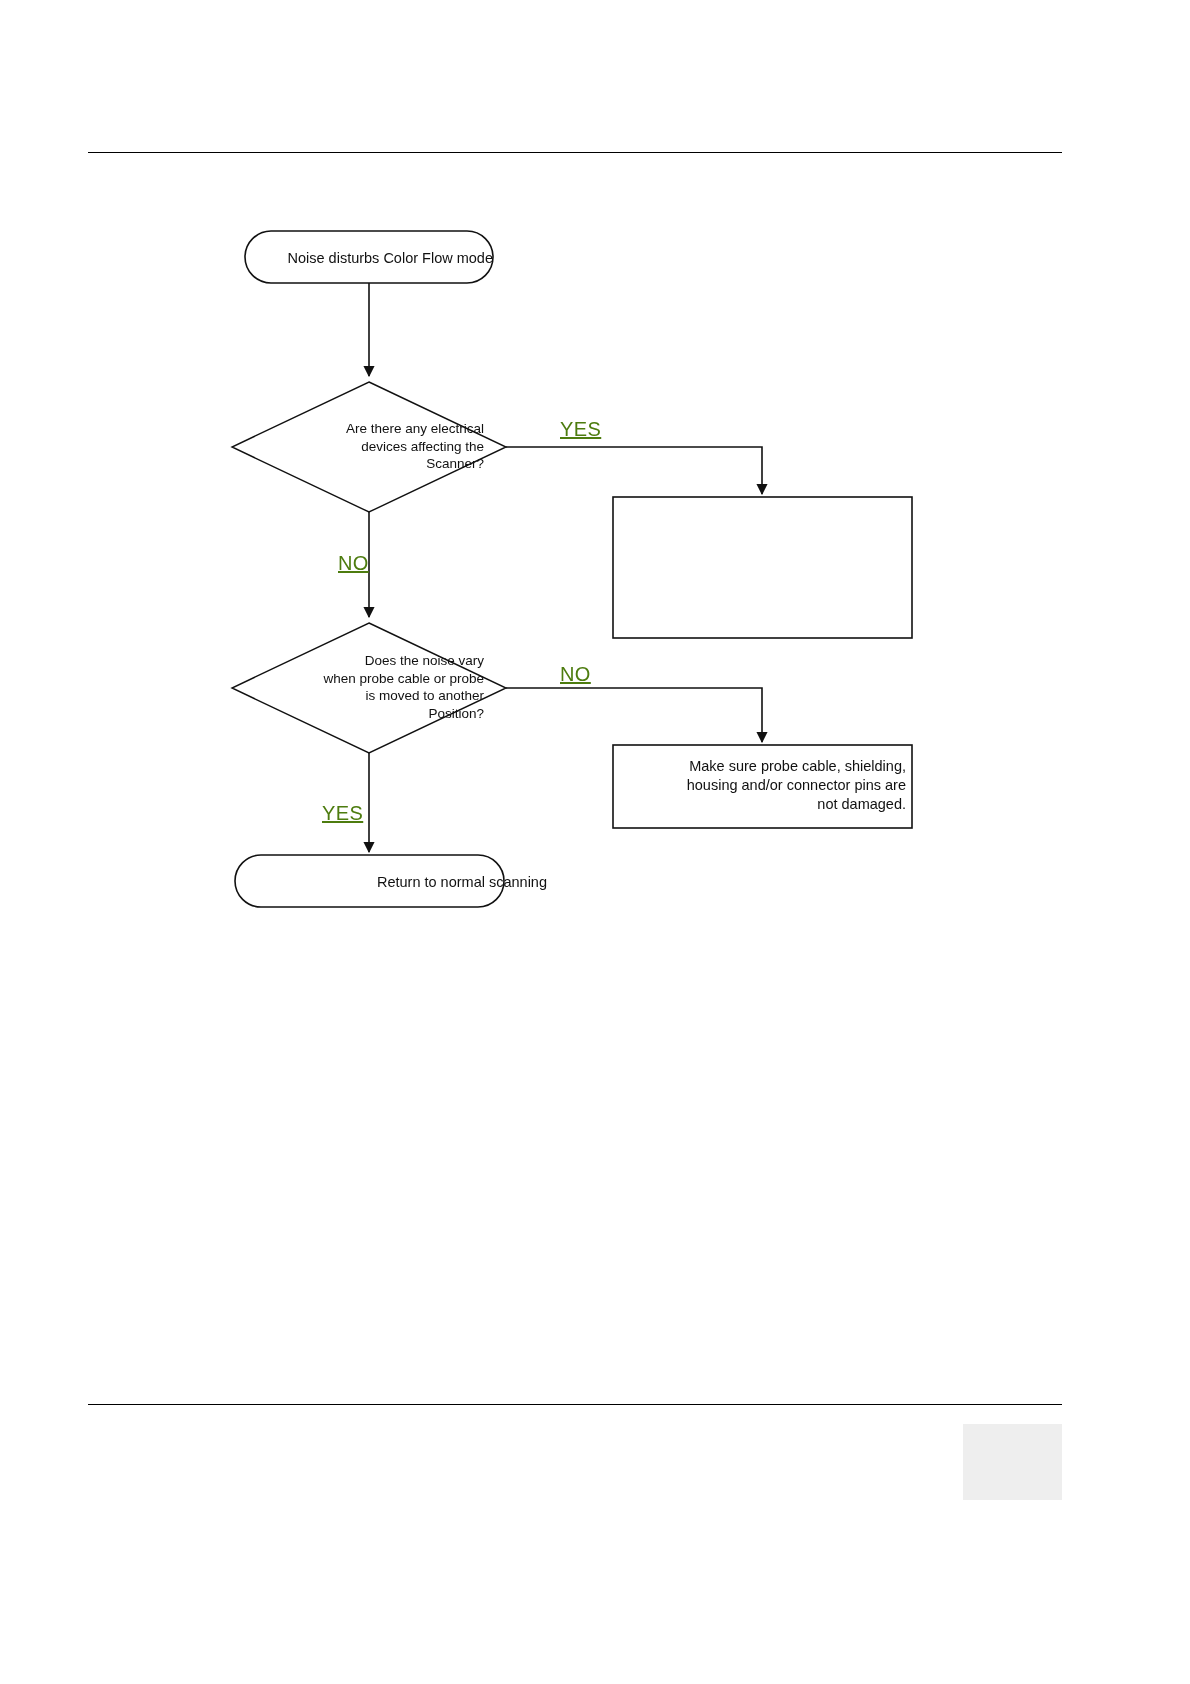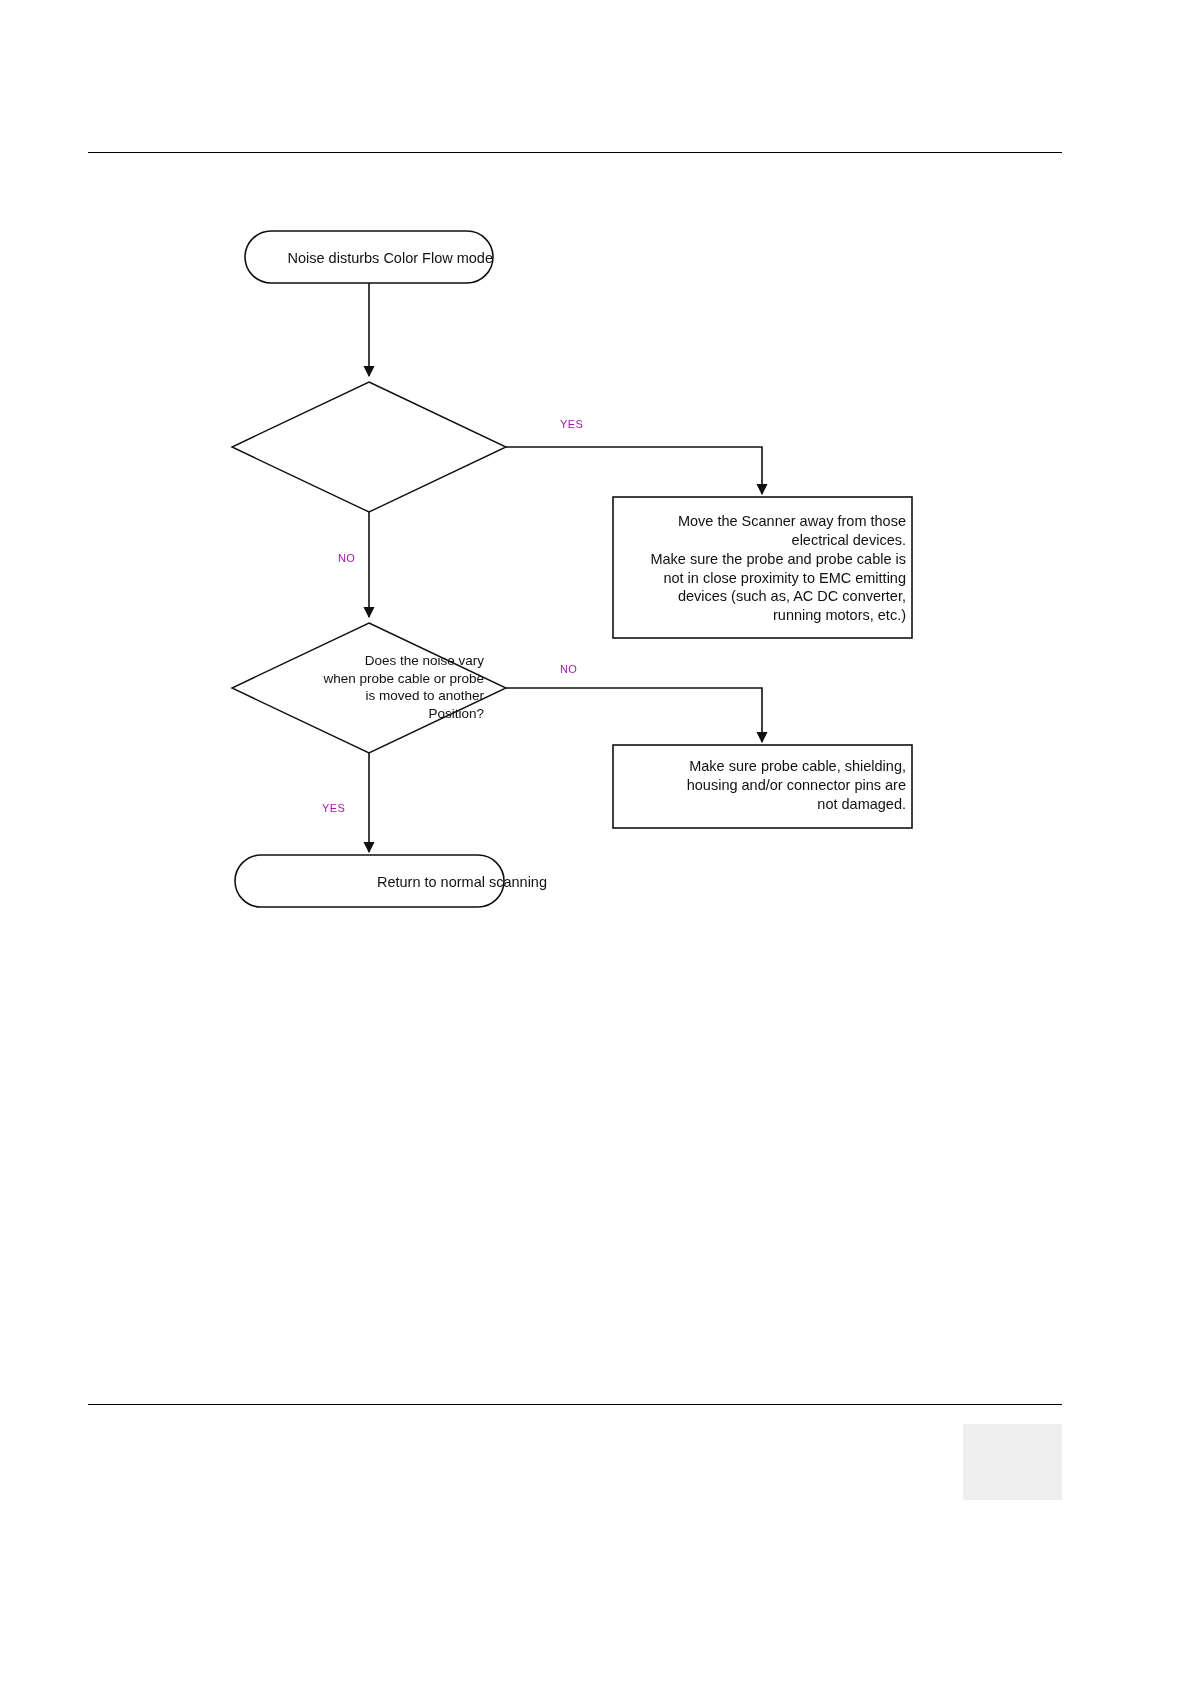--- a/index.html
+++ b/index.html
@@ -52,23 +52,24 @@
     white-space: pre-line;
     pointer-events: none;
   }
 
   .terminal-text { font-size: 14.5px; }
   .decision-text { font-size: 13.5px; }
   .process-text  { font-size: 14.5px; }
 
   .edge-label {
     position: absolute;
-    font-size: 11px;
-    color: #a21caf;
+    font-size: 20px;
+    color: #4d7c0f;
     letter-spacing: 0.4px;
+    text-decoration: underline;
   }
 </style>
 </head>
 <body>
 
 <div class="page-rule top"></div>
 <div class="page-rule bottom"></div>
 
 <div id="flow">
 
@@ -97,27 +98,24 @@
 
     <rect x="613" y="745" width="299" height="83" fill="#ffffff" stroke="#111111" stroke-width="1.6"></rect>
 
     <line x1="369" y1="753" x2="369" y2="852" stroke="#111111" stroke-width="1.6" marker-end="url(#arrow)"></line>
 
     <rect x="235" y="855" width="269" height="52" rx="26" ry="26" fill="#ffffff" stroke="#111111" stroke-width="1.6"></rect>
   </svg>
 
   <div class="node-text terminal-text" style="left:245px; top:249px; width:248px;">Noise disturbs Color Flow mode</div>
 
+  <div class="node-text decision-text" style="left:254px; top:420px; width:230px;">Are there any electrical
+devices affecting the
+Scanner?</div>
 
-  <div class="node-text process-text" style="left:619px; top:512px; width:287px;">Move the Scanner away from those
-electrical devices.
-Make sure the probe and probe cable is
-not in close proximity to EMC emitting
-devices (such as, AC DC converter,
-running motors, etc.)</div>
 
   <div class="node-text process-text" style="left:619px; top:757px; width:287px;">Make sure probe cable, shielding,
 housing and/or connector pins are
 not damaged.</div>
 
   <div class="node-text decision-text" style="left:254px; top:652px; width:230px;">Does the noise vary
 when probe cable or probe
 is moved to another
 Position?</div>
 

